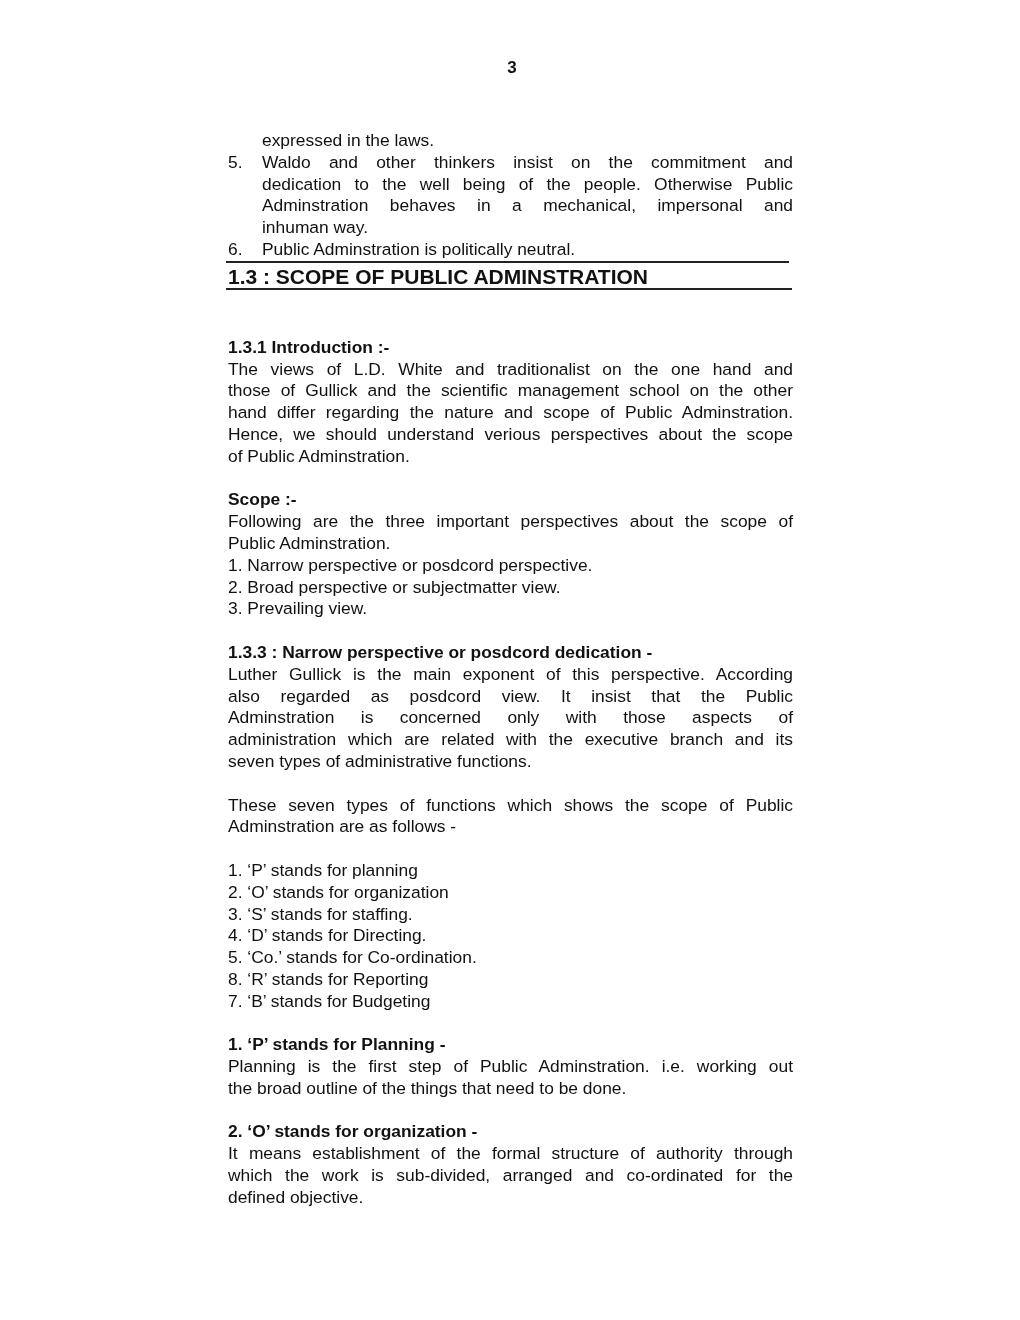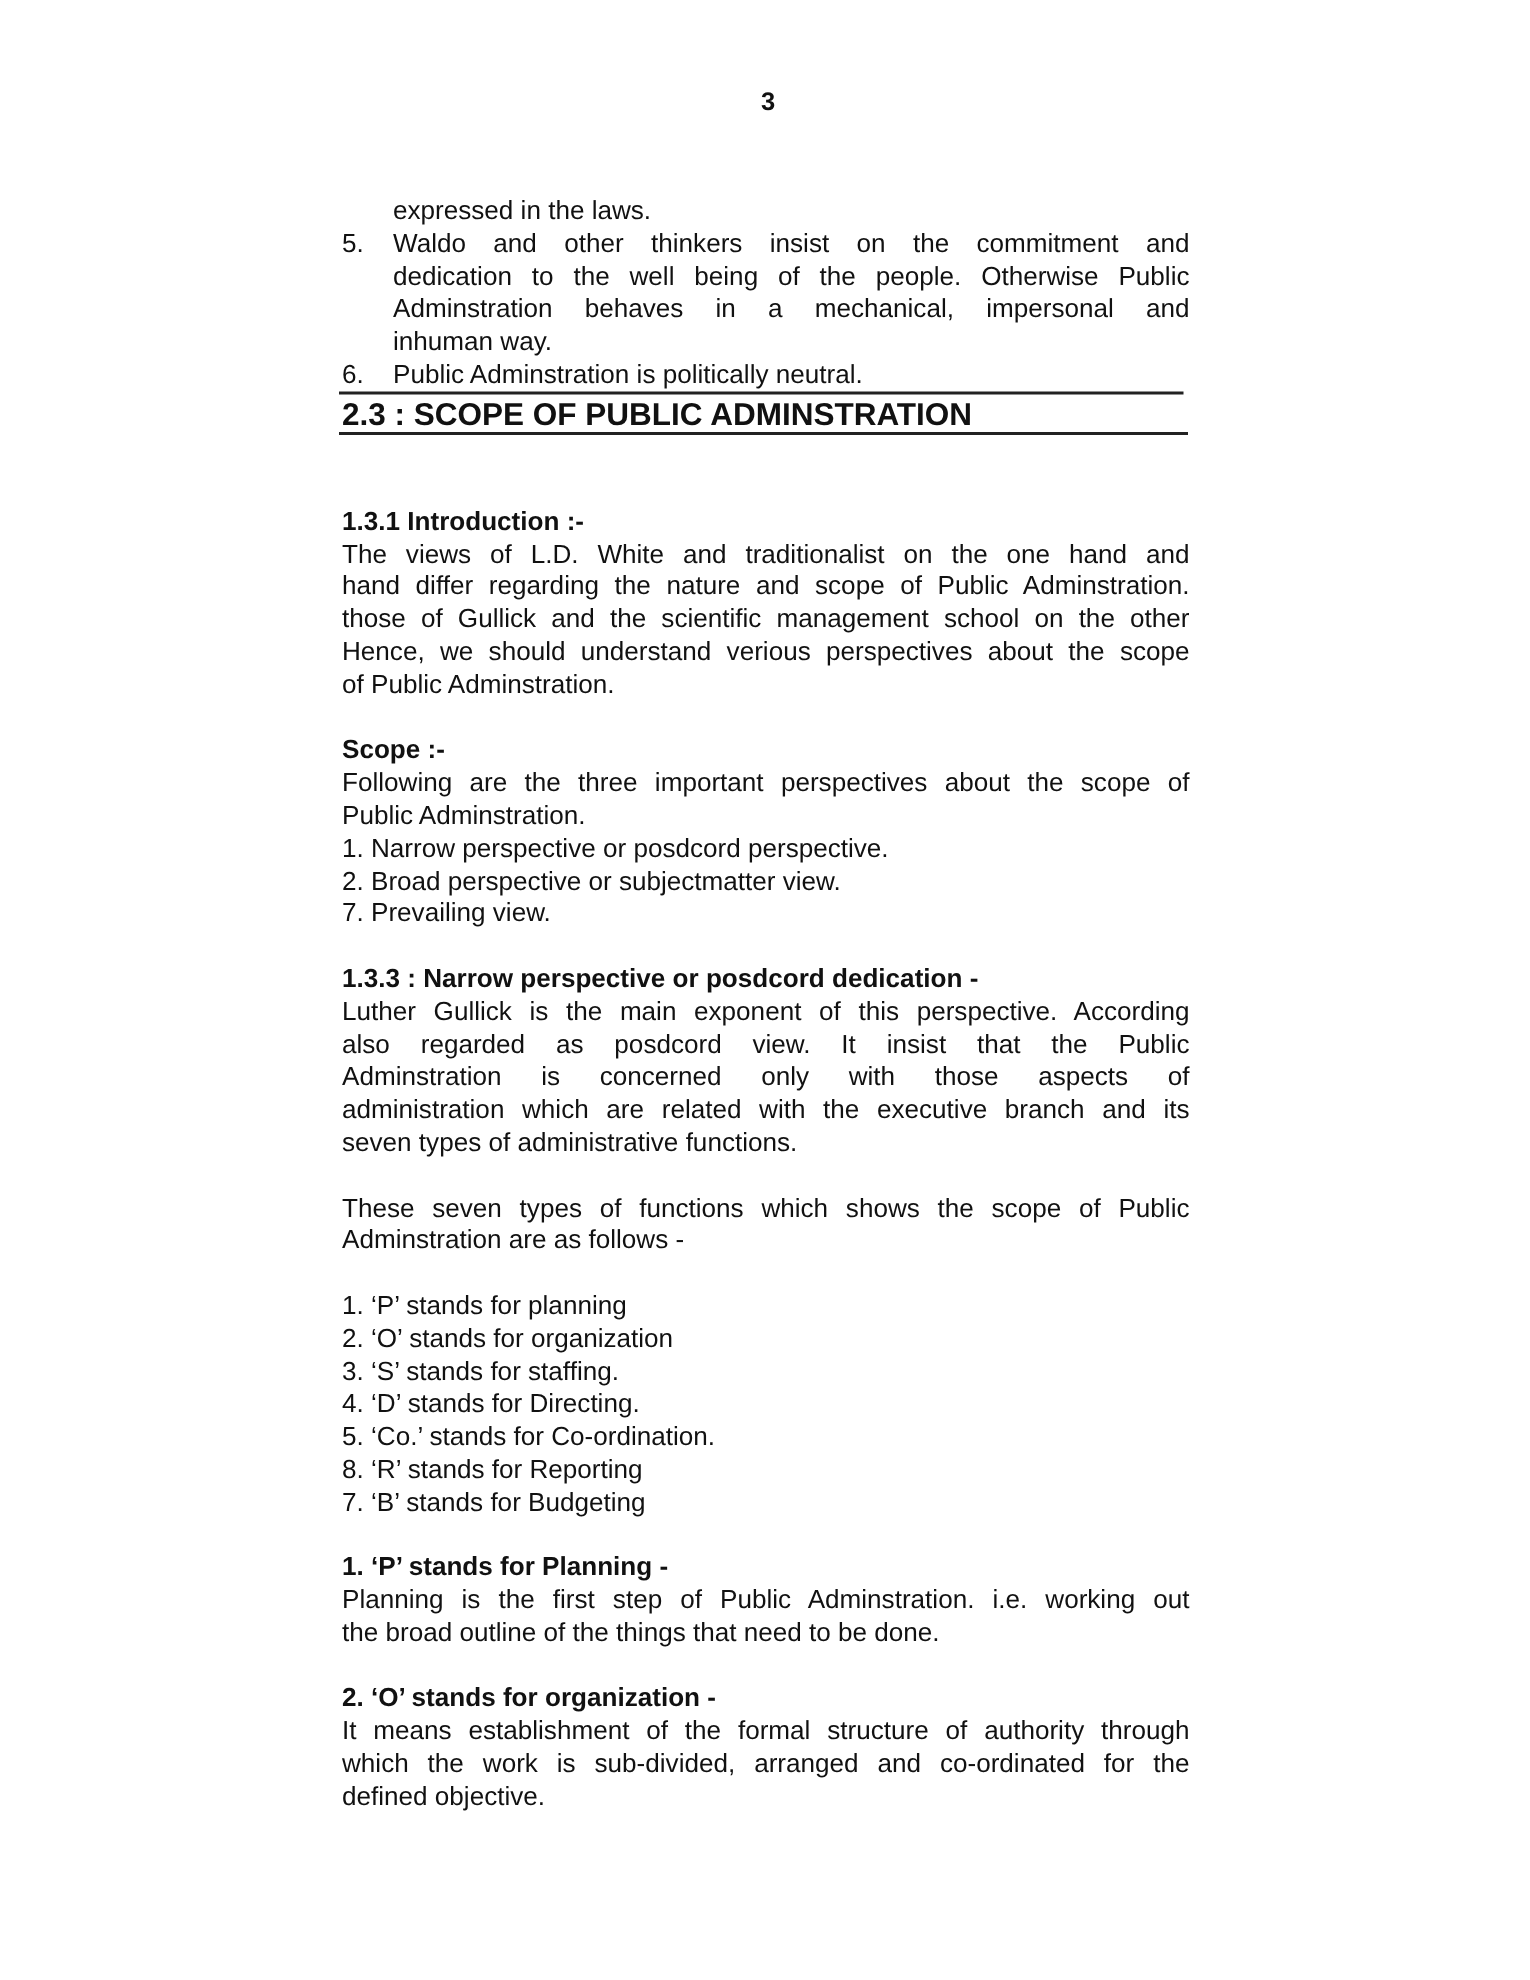--- a/index.html
+++ b/index.html
@@ -69,21 +69,21 @@
       line-height: 24px;
       white-space: nowrap;
     }
   </style>
 </head>
 <body>
 
 <div class="page-number">3</div>
 
 <div class="rule" style="top:261px; width:563px;"></div>
-<div class="section-title">2.3 : SCOPE OF PUBLIC ADMINSTRATION</div>
+<div class="section-title">1.3 : SCOPE OF PUBLIC ADMINSTRATION</div>
 <div class="rule" style="top:288px; width:566px;"></div>
 
 <div class="content">
 
   <div>
     <div class="item">
       <span class="num"></span>
       <span class="body line">expressed in the laws.</span>
     </div>
     <div class="item">
@@ -99,35 +99,35 @@
       <span class="num">6.</span>
       <span class="body line">Public Adminstration is politically neutral.</span>
     </div>
   </div>
 
   <div style="height:76px"></div>
 
   <div>
     <div class="line bold">1.3.1 Introduction :-</div>
     <span class="justify">The views of L.D. White and traditionalist on the one hand and</span>
+    <span class="justify">those of Gullick and the scientific management school on the other</span>
     <span class="justify">hand differ regarding the nature and scope of Public Adminstration.</span>
-    <span class="justify">those of Gullick and the scientific management school on the other</span>
     <span class="justify">Hence, we should understand verious perspectives about the scope</span>
     <div class="line">of Public Adminstration.</div>
   </div>
 
   <div class="gap"></div>
 
   <div>
     <div class="line bold">Scope :-</div>
     <span class="justify">Following are the three important perspectives about the scope of</span>
     <div class="line">Public Adminstration.</div>
     <div class="line">1. Narrow perspective or posdcord perspective.</div>
     <div class="line">2. Broad perspective or subjectmatter view.</div>
-    <div class="line">7. Prevailing view.</div>
+    <div class="line">3. Prevailing view.</div>
   </div>
 
   <div class="gap"></div>
 
   <div>
     <div class="line bold">1.3.3 : Narrow perspective or posdcord dedication -</div>
     <span class="justify">Luther Gullick is the main exponent of this perspective. According</span>
     <span class="justify">also regarded as posdcord view. It insist that the Public</span>
     <span class="justify">Adminstration is concerned only with those aspects of</span>
     <span class="justify">administration which are related with the executive branch and its</span>

